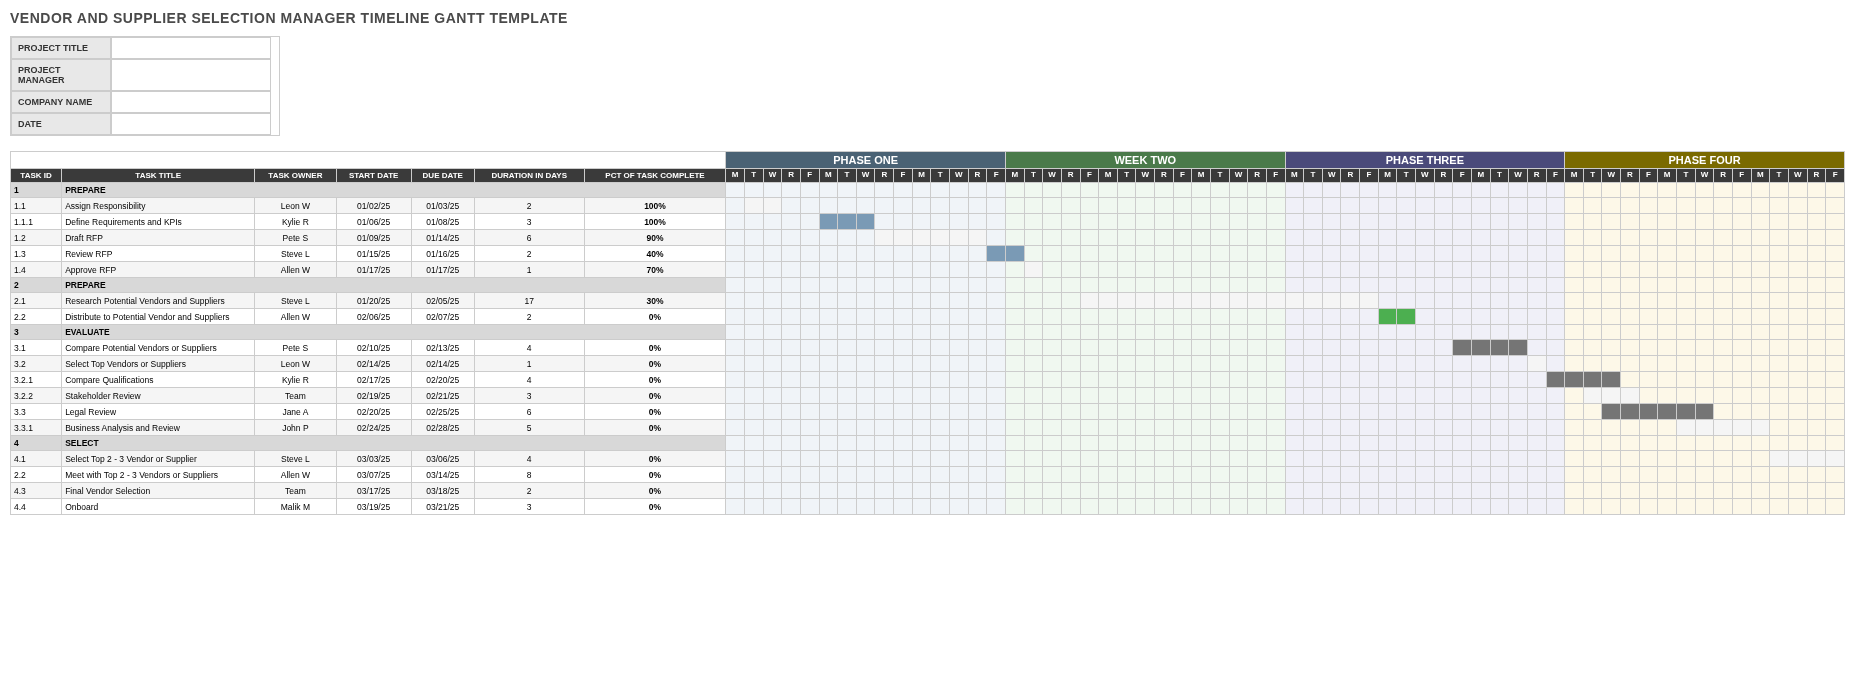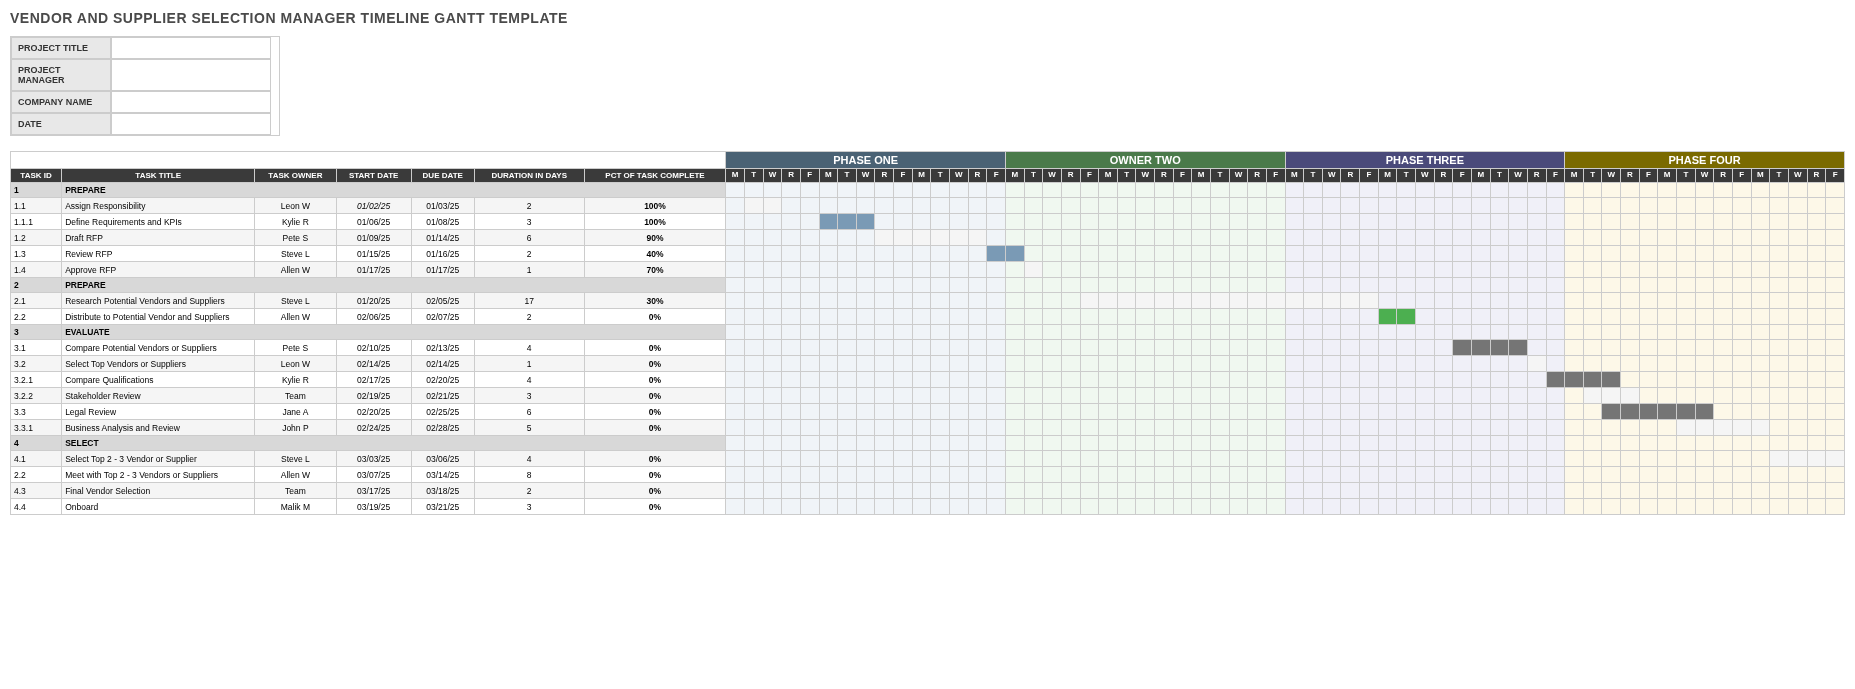--- a/index.html
+++ b/index.html
@@ -168,21 +168,21 @@
   <div class="info-value"></div>
 </div>
 
 <div class="gantt-container">
 <table class="gantt">
   <thead>
 
     <tr class="phase-header">
       <th colspan="7" style="background:#fff; border:1px solid #ccc;"></th>
       <th colspan="15" class="phase-one">PHASE ONE</th>
-      <th colspan="15" class="phase-two">OWNER TWO</th>
+      <th colspan="15" class="phase-two">WEEK TWO</th>
       <th colspan="15" class="phase-three">PHASE THREE</th>
       <th colspan="15" class="phase-four">PHASE FOUR</th>
     </tr>
 
 
     <tr class="col-header day-header">
       <th class="col-task-id">TASK ID</th>
       <th class="col-task-title">TASK TITLE</th>
       <th class="col-task-owner">TASK OWNER</th>
       <th class="col-start">START DATE</th>
@@ -325,21 +325,21 @@
           <td class="gantt-cell" style="background: rgb(253, 248, 232);"></td>
           <td class="gantt-cell" style="background: rgb(253, 248, 232);"></td>
           <td class="gantt-cell" style="background: rgb(253, 248, 232);"></td>
           <td class="gantt-cell" style="background: rgb(253, 248, 232);"></td>
           <td class="gantt-cell" style="background: rgb(253, 248, 232);"></td>
         </tr>
         <tr class="data-row">
           <td>1.1</td>
           <td style="white-space: normal;">Assign Responsibility</td>
           <td style="text-align: center;">Leon W</td>
-          <td style="text-align: center; font-style: italic;">01/02/25</td>
+          <td style="text-align: center;">01/02/25</td>
           <td style="text-align: center;">01/03/25</td>
           <td style="text-align: center;">2</td>
           <td class="pct-cell" style="text-align: center;">100%</td>
           <td class="gantt-cell" style="background: rgb(240, 244, 248);"></td>
           <td class="gantt-cell bar-blue"></td>
           <td class="gantt-cell bar-blue"></td>
           <td class="gantt-cell" style="background: rgb(240, 244, 248);"></td>
           <td class="gantt-cell" style="background: rgb(240, 244, 248);"></td>
           <td class="gantt-cell" style="background: rgb(240, 244, 248);"></td>
           <td class="gantt-cell" style="background: rgb(240, 244, 248);"></td>

